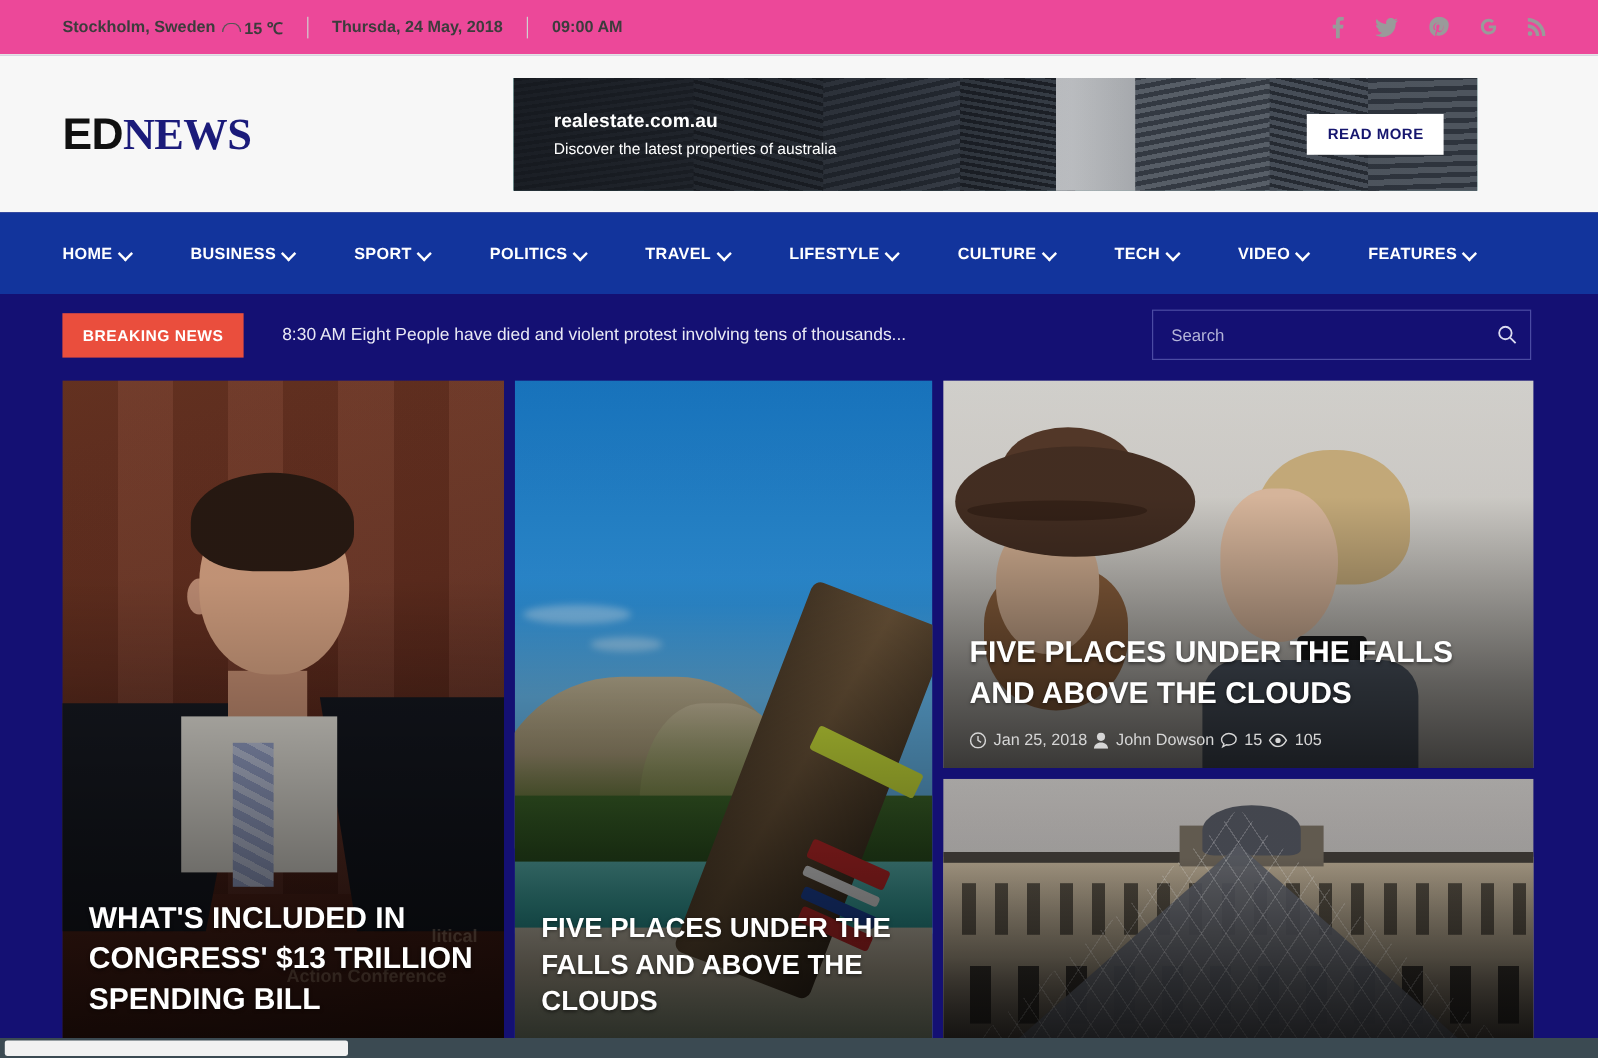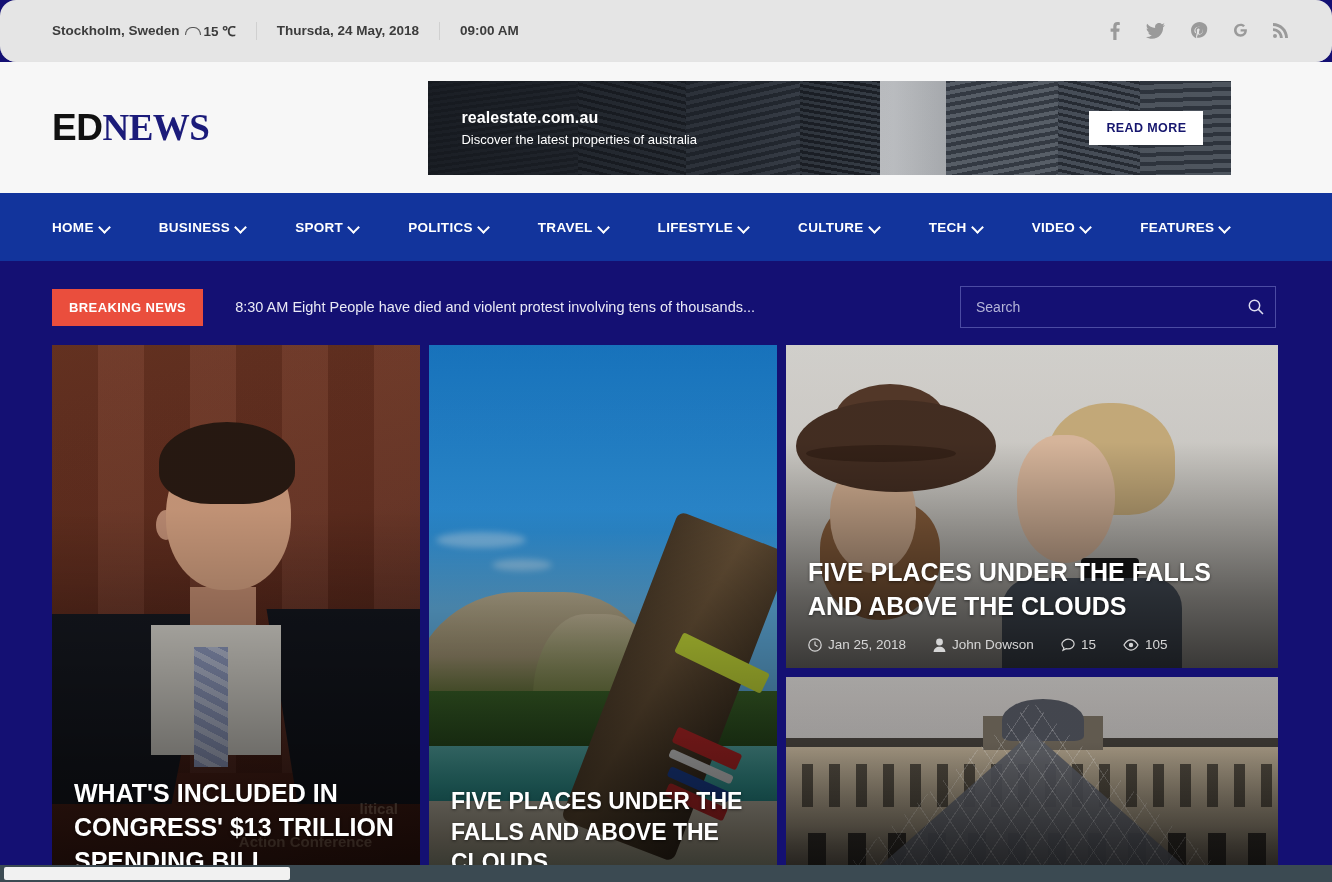--- a/index.html
+++ b/index.html
@@ -6,27 +6,26 @@
   html, body { width: 1332px; height: 882px; overflow: hidden; }
   body {
     font-family: "Liberation Sans", sans-serif;
     background: #141073;
     color: #fff;
     -webkit-font-smoothing: antialiased;
   }
 
   
   .topbar {
-    height: 62px;
-    background: #e5e5e5;
+    height: 46px;
+    background: #ec4899;
     border-bottom: 1px solid #e4e4e4;
     display: flex;
     align-items: center;
     padding: 0 44px 0 52px;
-    border-radius: 16px;
   }
   .topbar-left { display: flex; align-items: center; color: #3c3c3c; font-size: 13.5px; font-weight: bold; }
   .tb-item { display: flex; align-items: center; gap: 5px; white-space: nowrap; }
   .tb-sep { width: 1px; height: 18px; background: #d0d0d0; margin: 0 20px; }
   .cloud-icon { display: inline-block; width: 14px; height: 10px; position: relative; }
   .cloud-icon::before {
     content: ""; position: absolute; left: 0; bottom: 1px;
     width: 14px; height: 7px; border: 1.4px solid #555;
     border-radius: 7px 7px 0 0 / 8px 8px 0 0; border-bottom: none;
   }
@@ -109,21 +108,20 @@
     width: 7px; height: 7px;
     border-right: 2px solid #fff; border-bottom: 2px solid #fff;
     transform: rotate(45deg);
   }
 
   
   .breaking-row {
     height: 72px;
     display: flex; align-items: center;
     padding: 0 56px 4px 52px;
-    margin-top: 12px;
   }
   .breaking-badge {
     background: #ea4e3d; color: #fff;
     font-size: 13px; font-weight: bold; letter-spacing: .4px;
     padding: 11px 17px; cursor: pointer;
   }
   .breaking-text { margin-left: 32px; font-size: 14.5px; color: #e9e9f5; white-space: nowrap; }
   .search-wrap { margin-left: auto; position: relative; width: 316px; }
   .search-input {
     width: 100%; height: 42px;
@@ -164,21 +162,21 @@
   }
   .card-body { position: absolute; left: 0; right: 0; bottom: 0; padding: 0 22px 16px 22px; }
   .card-title {
     color: #fff; font-weight: bold; text-transform: uppercase;
     text-shadow: 0 1px 3px rgba(0,0,0,.5);
   }
   .title-lg { font-size: 25px; line-height: 1.36; }
   .title-md { font-size: 23px; line-height: 1.33; }
   .title-c1 { font-size: 25px; line-height: 1.36; }
   .card-meta {
-    display: flex; align-items: center; gap: 27px;
+    display: flex; align-items: center; gap: 5px;
     margin-top: 14px; color: #d6d6d6; font-size: 13.5px;
   }
   .meta-item { display: flex; align-items: center; gap: 6px; }
   .meta-item svg { display:block; fill: #d6d6d6; }
 
   
   .art-pol { position:absolute; inset:0; background: linear-gradient(165deg,#7a3c28 0%,#6d3322 38%,#55251a 70%,#3a1810 100%); }
   .pol-wall { position:absolute; left:0; right:0; top:0; height:78%;
     background: repeating-linear-gradient(90deg, rgba(0,0,0,.10) 0 46px, rgba(255,255,255,.045) 46px 92px); }
   .pol-head { position:absolute; left:31%; top:17%; width:125px; height:152px; border-radius:50% 50% 46% 46%; background:#d6a282; }

